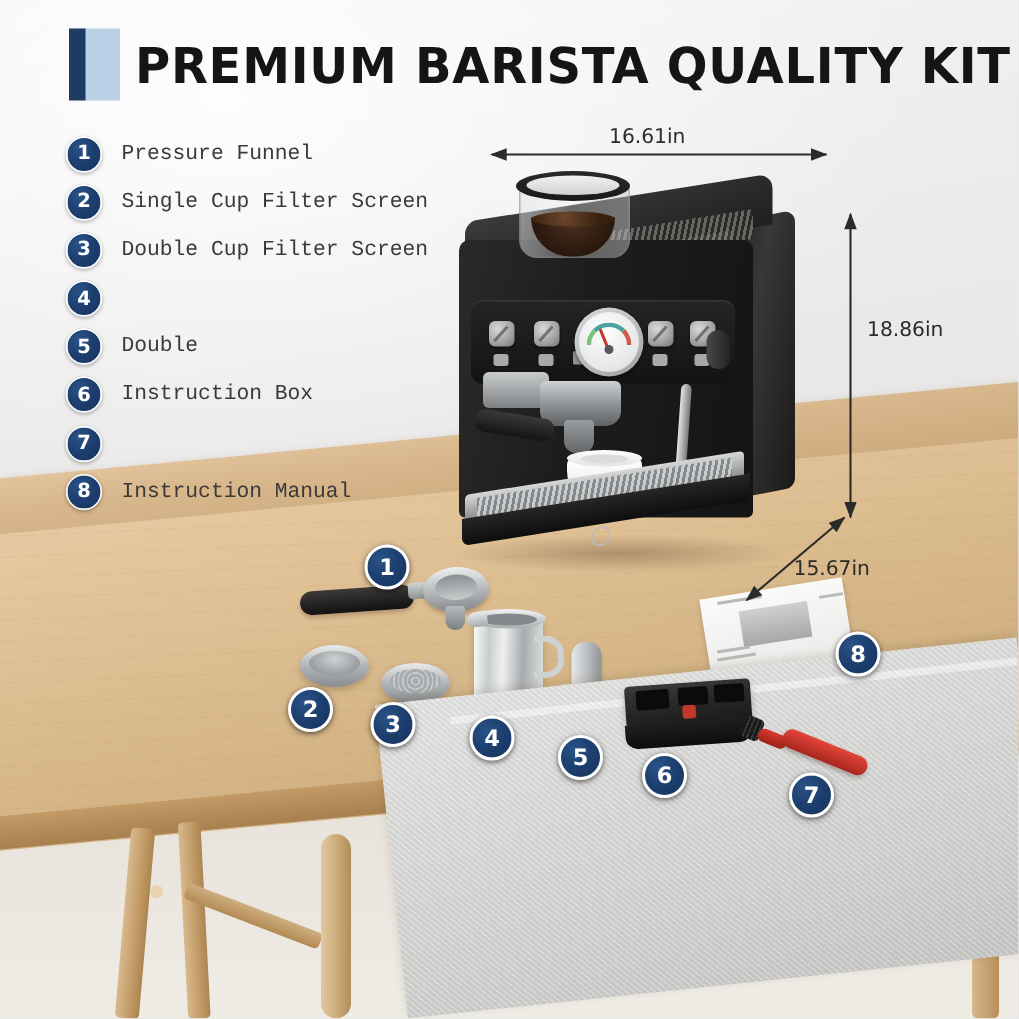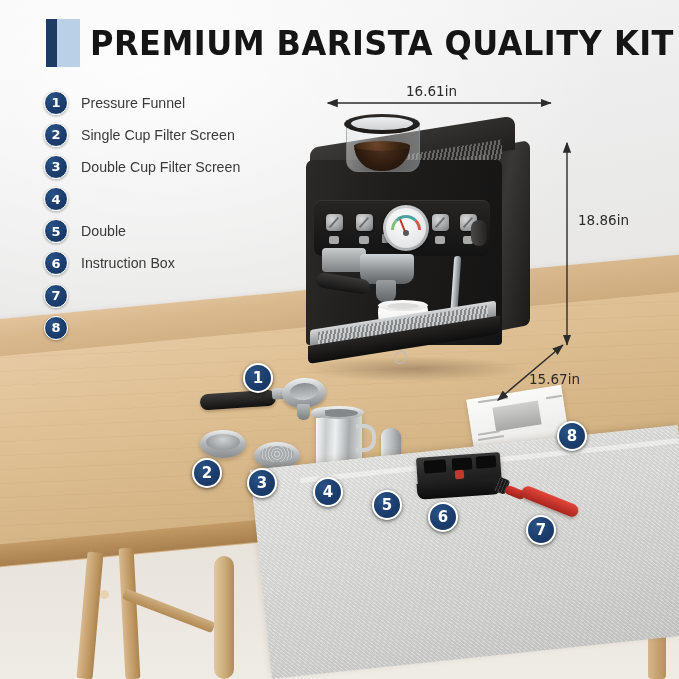--- a/index.html
+++ b/index.html
@@ -34,21 +34,21 @@
     white-space:nowrap;line-height:1;
     font-family:"DejaVu Sans","Liberation Sans",sans-serif;
     transform:scaleX(.97);transform-origin:left center;
   }
 
   
   .legend{position:absolute;left:44px;top:88px;width:300px;}
   .legend-row{display:flex;align-items:center;height:29px;margin-bottom:3.2px;}
   .legend-label{
     margin-left:13px;font-size:14.2px;color:#3a3a3a;white-space:nowrap;
-    font-family:Liberation Sans, sans-serif;
+    font-family:Liberation Mono, monospace;
   }
 
   
   .badge{
     box-sizing:border-box;border-radius:50%;
     background:radial-gradient(circle at 34% 30%, #2a5386 0%, #1d4071 45%, #16335c 100%);
     border:2px solid #ffffff;
     color:#fff;display:flex;align-items:center;justify-content:center;
     font-weight:bold;line-height:1;
     font-family:"DejaVu Sans","Liberation Sans",sans-serif;
@@ -331,20 +331,21 @@
     </div>
     <div class="legend-row">
       <div class="badge">6</div>
       <div class="legend-label">Instruction Box</div>
     </div>
     <div class="legend-row">
       <div class="badge">7</div>
     </div>
     <div class="legend-row">
       <div class="badge">8</div>
+      <div class="legend-label">Instruction Manual</div>
     </div>
   </div>
 
   <div class="machine">
     <div class="m-shadow"></div>
     <div class="m-side"></div>
     <div class="m-top"></div>
     <div class="m-warmtray"></div>
     <div class="m-body"></div>
 

